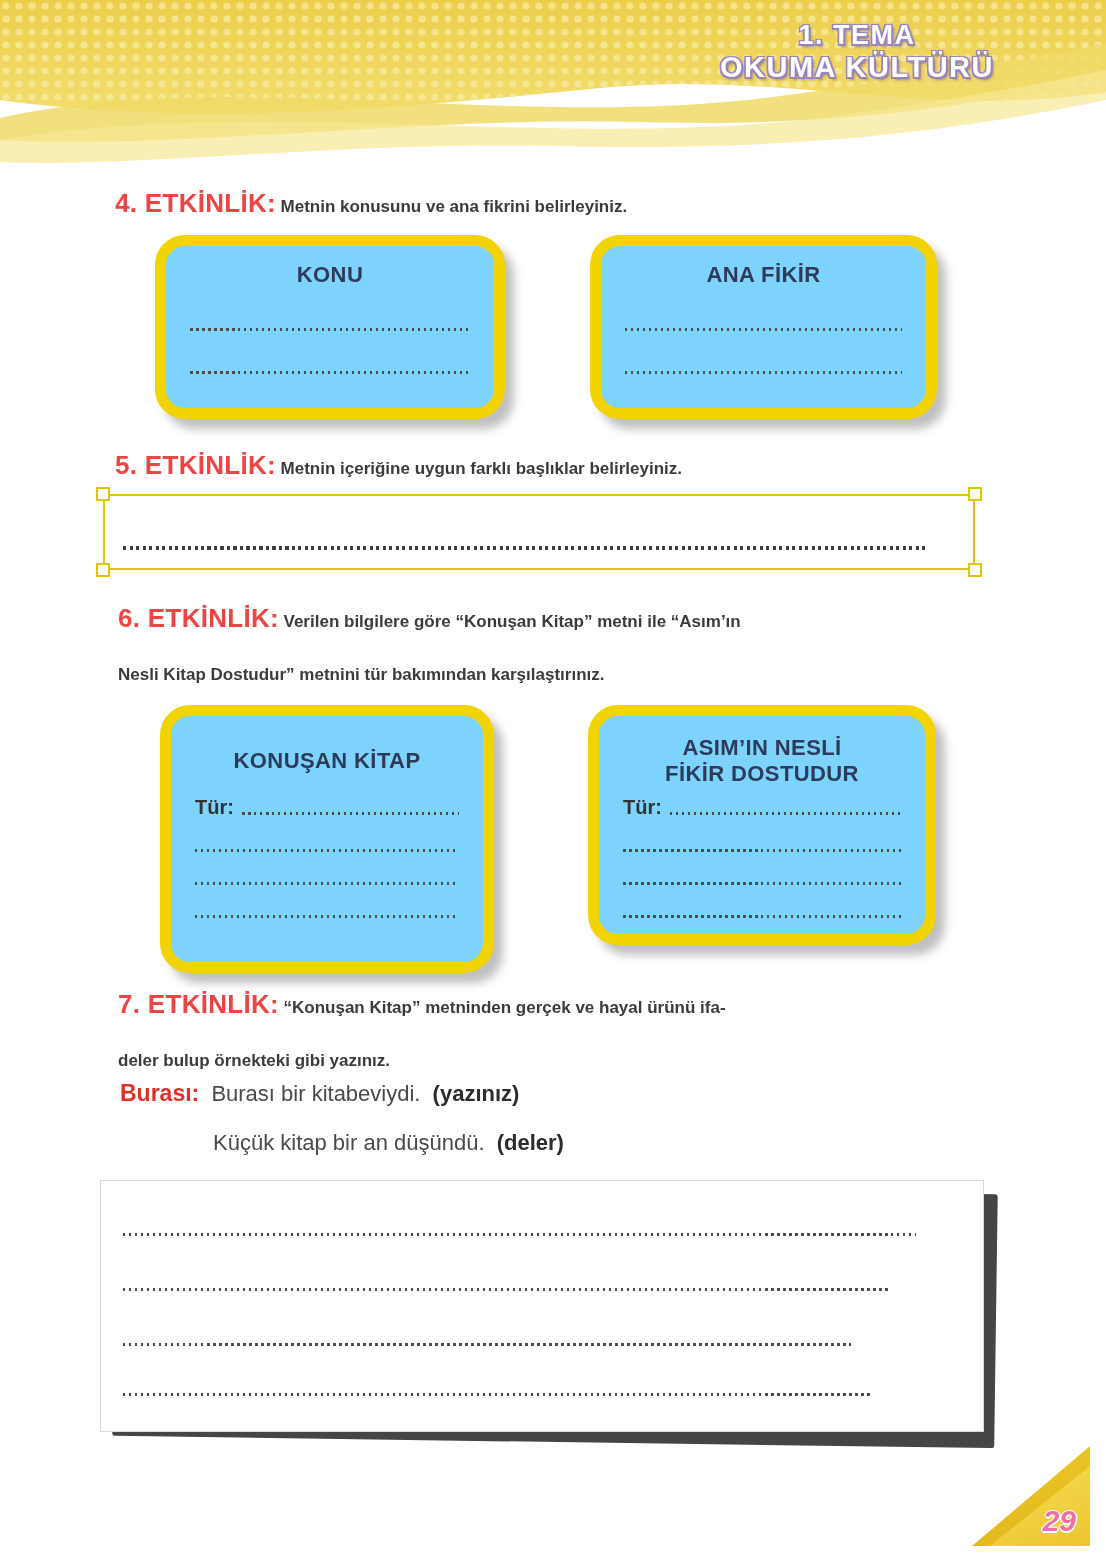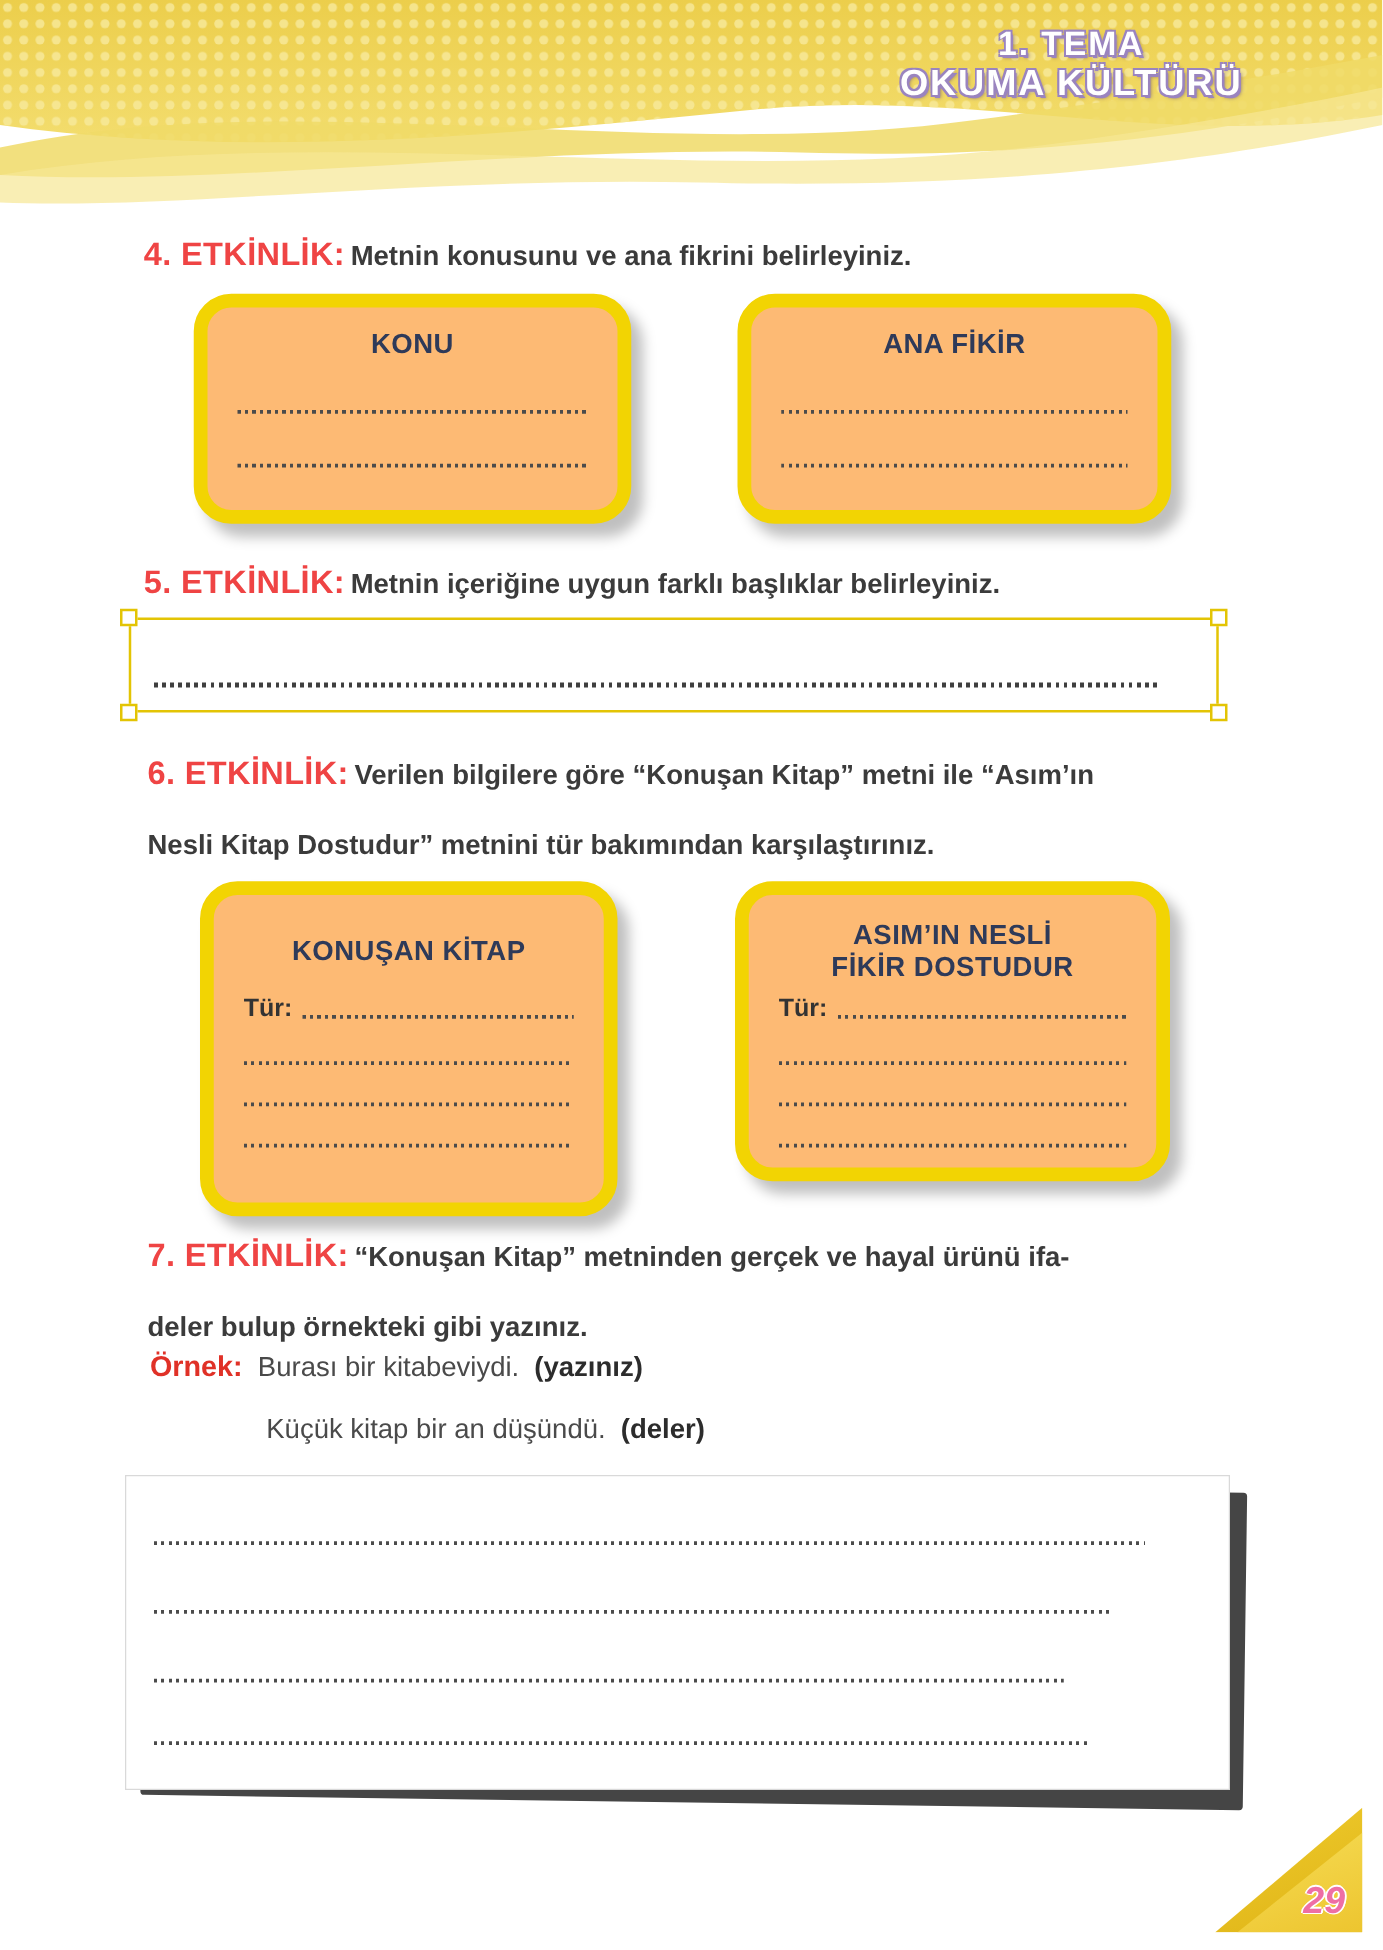--- a/index.html
+++ b/index.html
@@ -23,26 +23,26 @@
       1.5px -1.5px 0 #9a84bf, -1.5px 1.5px 0 #9a84bf,
       2.5px 2.5px 3px rgba(90,70,130,.55);
   }
   .header-title .t1 { font-size:27px; }
   .header-title .t2 { font-size:29px; }
 
   
   .act-heading { position:absolute; margin:0; white-space:nowrap; }
   .act-heading.wrap { white-space:normal; width:880px; line-height:53px; }
   .act-label { color:#ef4444; font-weight:800; font-size:26px; letter-spacing:.3px; }
-  .act-instr { color:#3b3b3b; font-weight:bold; font-size:22px; }
+  .act-instr { color:#3b3b3b; font-weight:bold; font-size:17px; }
 
   
   .ybox {
     position:absolute; box-sizing:border-box;
-    background:#fdba74;
+    background:#7dd3fc;
     border:11px solid #f2d403;
     border-radius:30px;
     box-shadow:9px 10px 10px rgba(0,0,0,0.25);
     padding:16px 24px 2px 24px;
   }
   .ybox-title {
     text-align:center; font-weight:bold; font-size:22px;
     color:#2e3a59; letter-spacing:.4px; line-height:1.2;
   }
   .title-area { min-height:58px; display:flex; flex-direction:column; justify-content:center; }
@@ -199,21 +199,21 @@
     <div class="dots full"></div>
   </div>
 
   <div class="act-heading wrap" style="left:118px; top:978px;">
     <span class="act-label">7. ETKİNLİK:</span>
     <span class="act-instr">“Konuşan Kitap” metninden gerçek ve hayal ürünü ifa-</span><br>
     <span class="act-instr">deler bulup örnekteki gibi yazınız.</span>
   </div>
 
   <p class="example-line" style="left:120px; top:1080px;">
-    <span class="ornek">Örnek:</span>
+    <span class="ornek">Burası:</span>
     <span class="ex-text">Burası bir kitabeviydi.</span>
     <span class="ex-tag">(yazınız)</span>
   </p>
 
   <p class="example-line" style="left:213px; top:1130px;">
     <span class="ex-text">Küçük kitap bir an düşündü.</span>
     <span class="ex-tag">(deler)</span>
   </p>
 
   <div class="paper-wrap">

